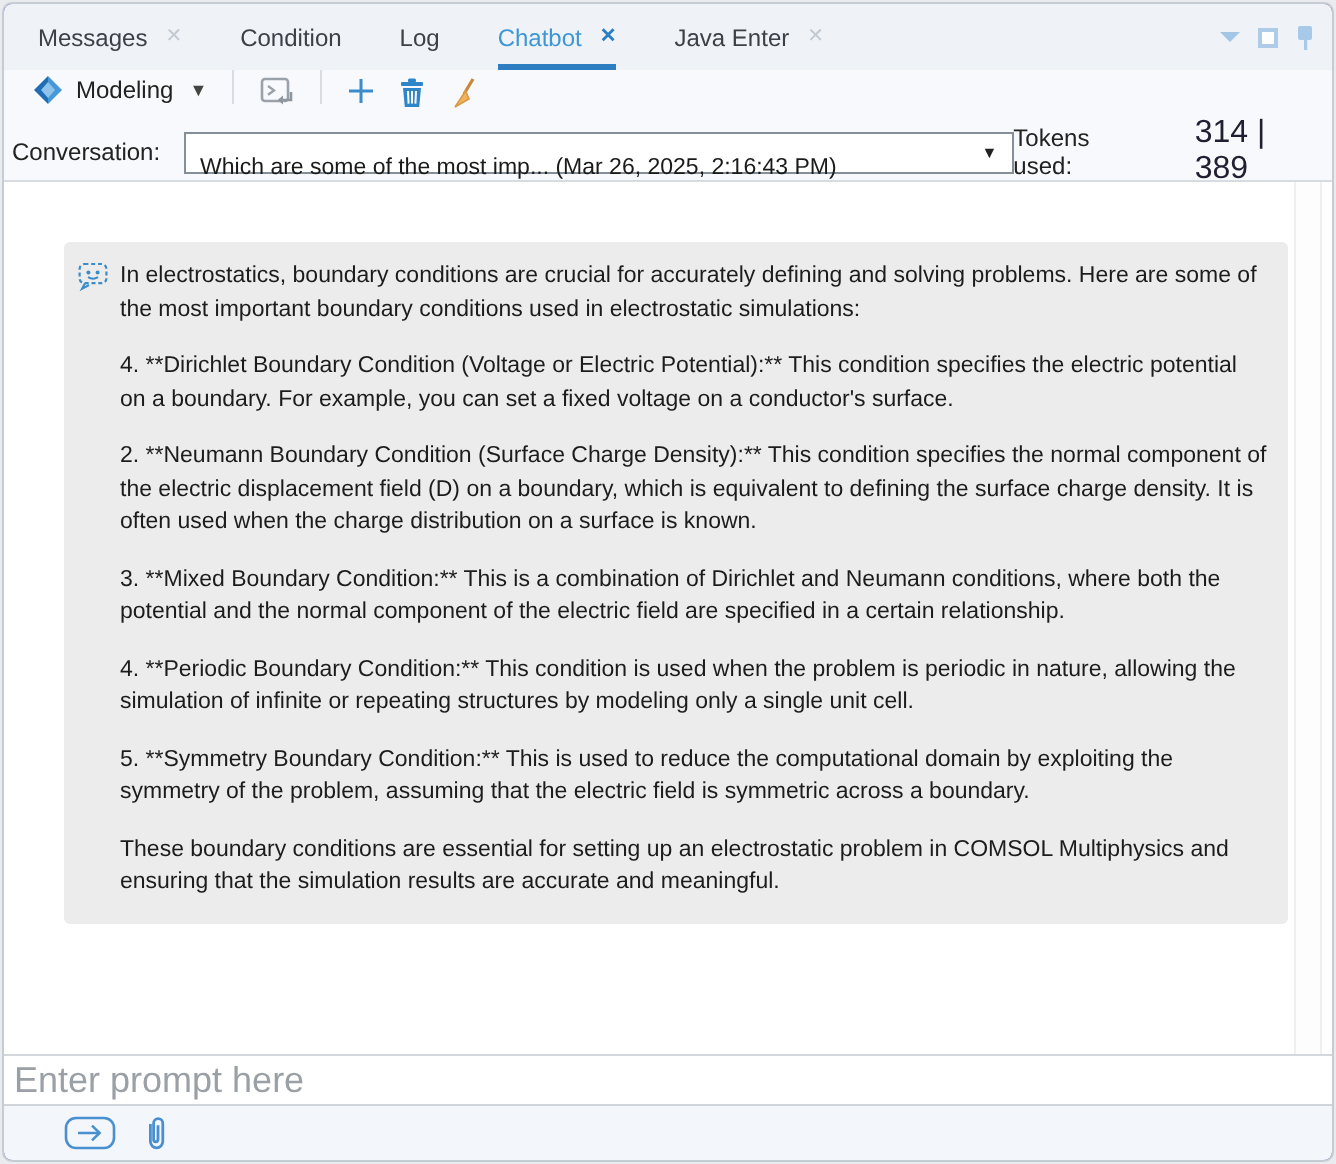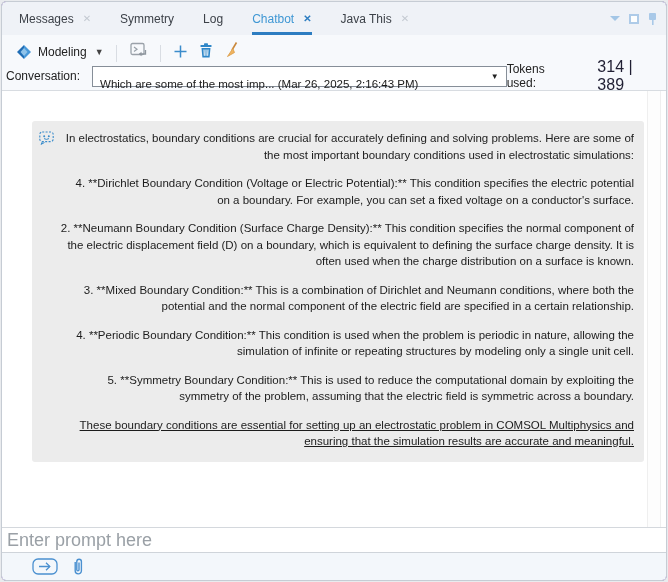--- a/index.html
+++ b/index.html
@@ -47,21 +47,21 @@
     width: 0; height: 0;
     border-left: 5px solid transparent; border-right: 5px solid transparent;
     border-top: 5px solid #a3c6e6;
   }
   .maxbox { width: 10px; height: 10px; border: 2px solid #aecbe8; background: #fdfefe; }
 
   
   .toolbar {
     height: 27px; flex: 0 0 27px;
     background: #f7f9fc;
-    display: flex; align-items: flex-end;
+    display: flex; align-items: flex-start;
     padding-left: 9px;
   }
   .tool-btn {
     display: flex; align-items: center; gap: 6px;
     padding: 2px 5px; border-radius: 3px; cursor: default;
   }
   .modeling-label { font-size: 12px; color: #222; }
   .caret { font-size: 9px; color: #444; margin-left: 2px; }
   .sep { width: 1px; height: 17px; background: #d9dde3; margin: 0 7px; }
   .icon-btn { padding: 3px 5px; display: flex; align-items: center; }
@@ -109,23 +109,22 @@
   .bot-block {
     position: relative;
     background: #ececec;
     border-radius: 3px;
     padding: 9px 10px 12px 28px;
   }
   .bot-icon-holder { position: absolute; left: 6px; top: 8px; }
   .bot-block p {
     font-size: 11.5px; color: #1c1c1c; line-height: 16.5px;
     margin-bottom: 12px;
-    text-align: right;
-  }
-  .bot-block p:last-child { margin-bottom: 0; text-decoration: underline; }
+  }
+  .bot-block p:last-child { margin-bottom: 0; }
 
   
   .promptrow {
     height: 25px; flex: 0 0 25px;
     background: #fff; border-bottom: 1px solid #cfd4da;
     display: flex; align-items: center;
   }
   .promptrow input {
     width: 100%; height: 100%; border: none; outline: none;
     font-family: "Liberation Sans", sans-serif;
@@ -146,31 +145,31 @@
 <body>
 
 <div class="panel">
 
   <div class="tabbar">
     <div class="tab">
       <span class="tab-label">Messages</span>
       <span class="tab-close">✕</span>
     </div>
     <div class="tab">
-      <span class="tab-label">Symmetry</span>
+      <span class="tab-label">Condition</span>
     </div>
     <div class="tab">
       <span class="tab-label">Log</span>
     </div>
     <div class="tab active">
       <span class="tab-label">Chatbot</span>
       <span class="tab-close">✕</span>
     </div>
     <div class="tab">
-      <span class="tab-label">Java This</span>
+      <span class="tab-label">Java Enter</span>
       <span class="tab-close">✕</span>
     </div>
     <div class="winctl">
       <div class="chev-down"></div>
       <div class="maxbox"></div>
       <svg width="9" height="14" viewBox="0 0 9 14">
         <rect x="1" y="1" width="7" height="7" rx="1" fill="#a9c9e8"></rect>
         <rect x="4" y="8" width="1.6" height="5" fill="#a9c9e8"></rect>
       </svg>
     </div>

